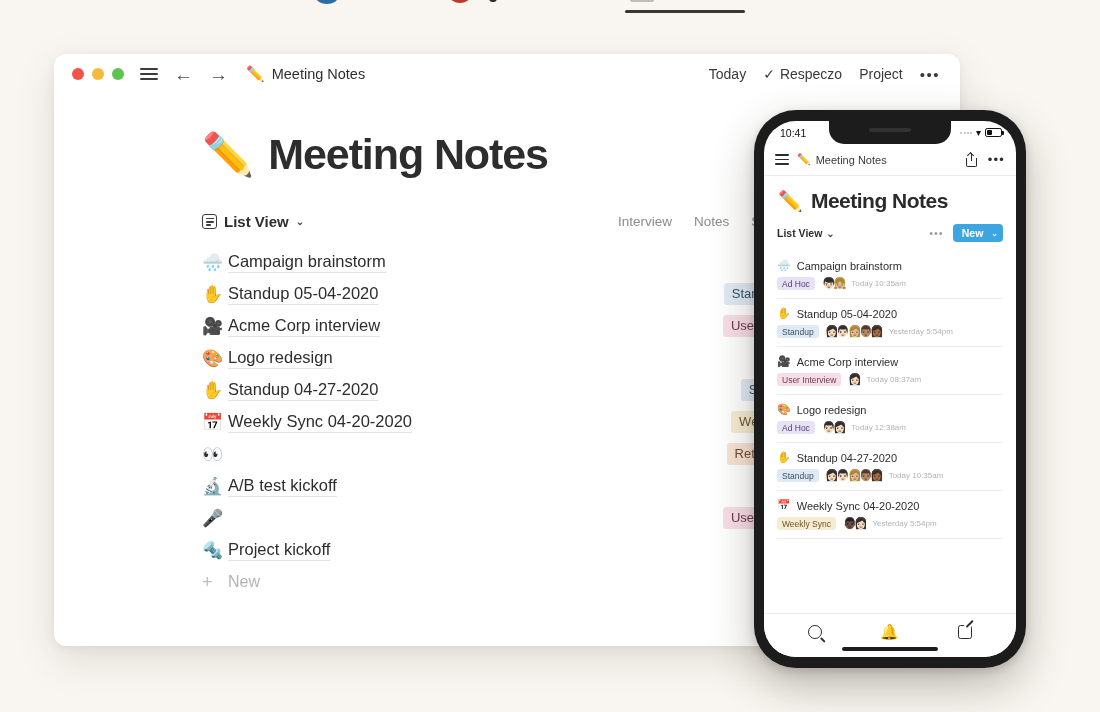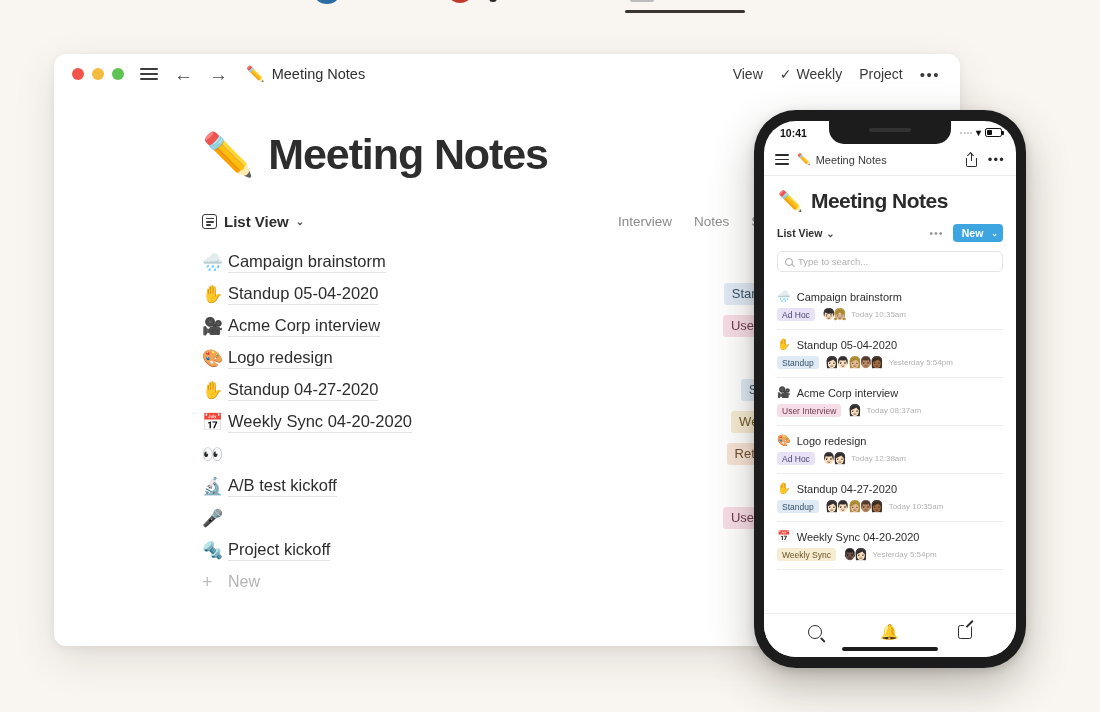--- a/index.html
+++ b/index.html
@@ -170,21 +170,21 @@
     border-radius: 0 0 15px 15px; z-index: 5;
   }
   .notch::after {
     content: ''; position: absolute; left: 50%; top: 7px;
     transform: translateX(-50%);
     width: 42px; height: 4px; background: #323232; border-radius: 3px;
   }
   .statusbar {
     height: 23px; display: flex; align-items: center;
     justify-content: space-between; padding: 0 14px 0 16px;
-    font-size: 10.5px; font-weight: 700; color: #111;
+    font-size: 10.5px; font-weight: 400; color: #111;
   }
   .sb-right { display: flex; align-items: center; gap: 4px; }
   .sig { display: flex; gap: 1.2px; align-items: flex-end; }
   .sig i { width: 2px; height: 2px; background: #c9c9c9; border-radius: .5px; }
   .wifi { font-size: 10px; color: #111; }
   .batt {
     width: 17px; height: 8.5px; border: 1px solid #111;
     border-radius: 2.2px; position: relative; padding: 1px;
   }
   .batt i { display: block; width: 38%; height: 100%; background: #111; border-radius: 1px; }
@@ -322,24 +322,24 @@
       </div>
       <div class="tb-icon">
         <span class="arrow">→</span>
       </div>
       <div class="crumb">
         <span class="emo">✏️</span>
         <span>Meeting Notes</span>
       </div>
 
       <div class="tb-right">
-        <span>View</span>
+        <span>Today</span>
         <span class="chk">
           <span class="tick">✓</span>
-          <span>Weekly</span>
+          <span>Respeczo</span>
         </span>
         <span>Project</span>
         <span class="dots3">•••</span>
       </div>
     </div>
 
     <div class="dbody">
 
       <div class="page-title">
         <span class="emo">✏️</span>
@@ -515,24 +515,20 @@
         </span>
         <span class="pvb-right">
           <span class="pvb-dots">•••</span>
           <span class="newbtn">
             <span>New</span>
             <span class="nchev">⌄</span>
           </span>
         </span>
       </div>
 
-      <div class="psearch">
-        <span class="mag2"></span>
-        <span>Type to search...</span>
-      </div>
 
       <div class="plist">
 
         <div class="prow">
           <div class="pr-title">
             <span class="emo">🌧️</span>
             <span>Campaign brainstorm</span>
           </div>
           <div class="pr-meta">
             <span class="ptag" style="background:#e8e2f7;color:#4e4070">Ad Hoc</span>

